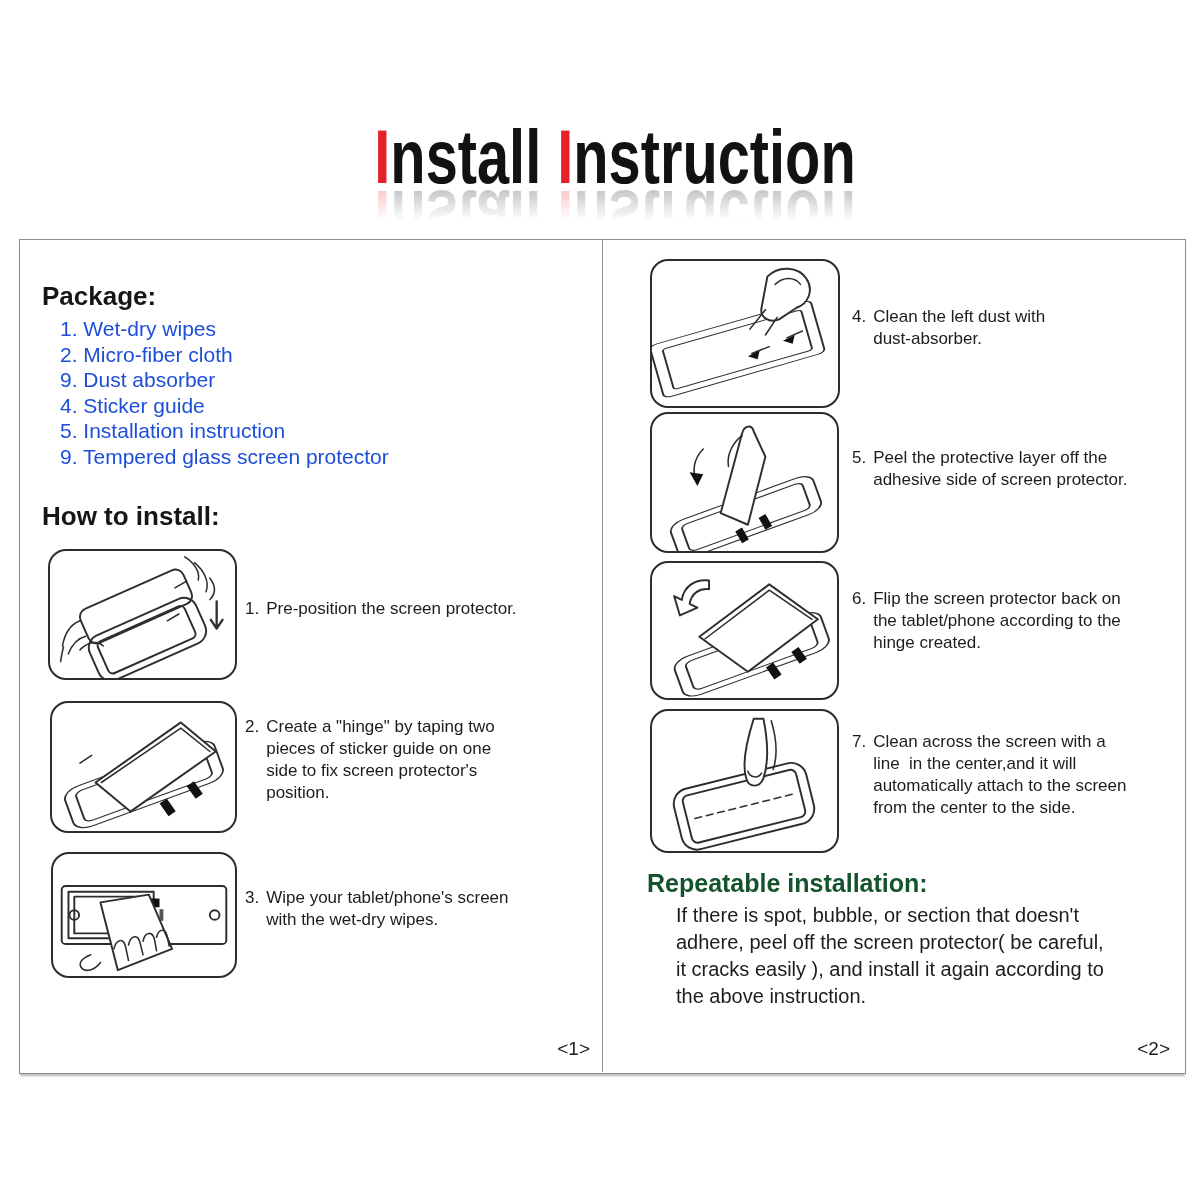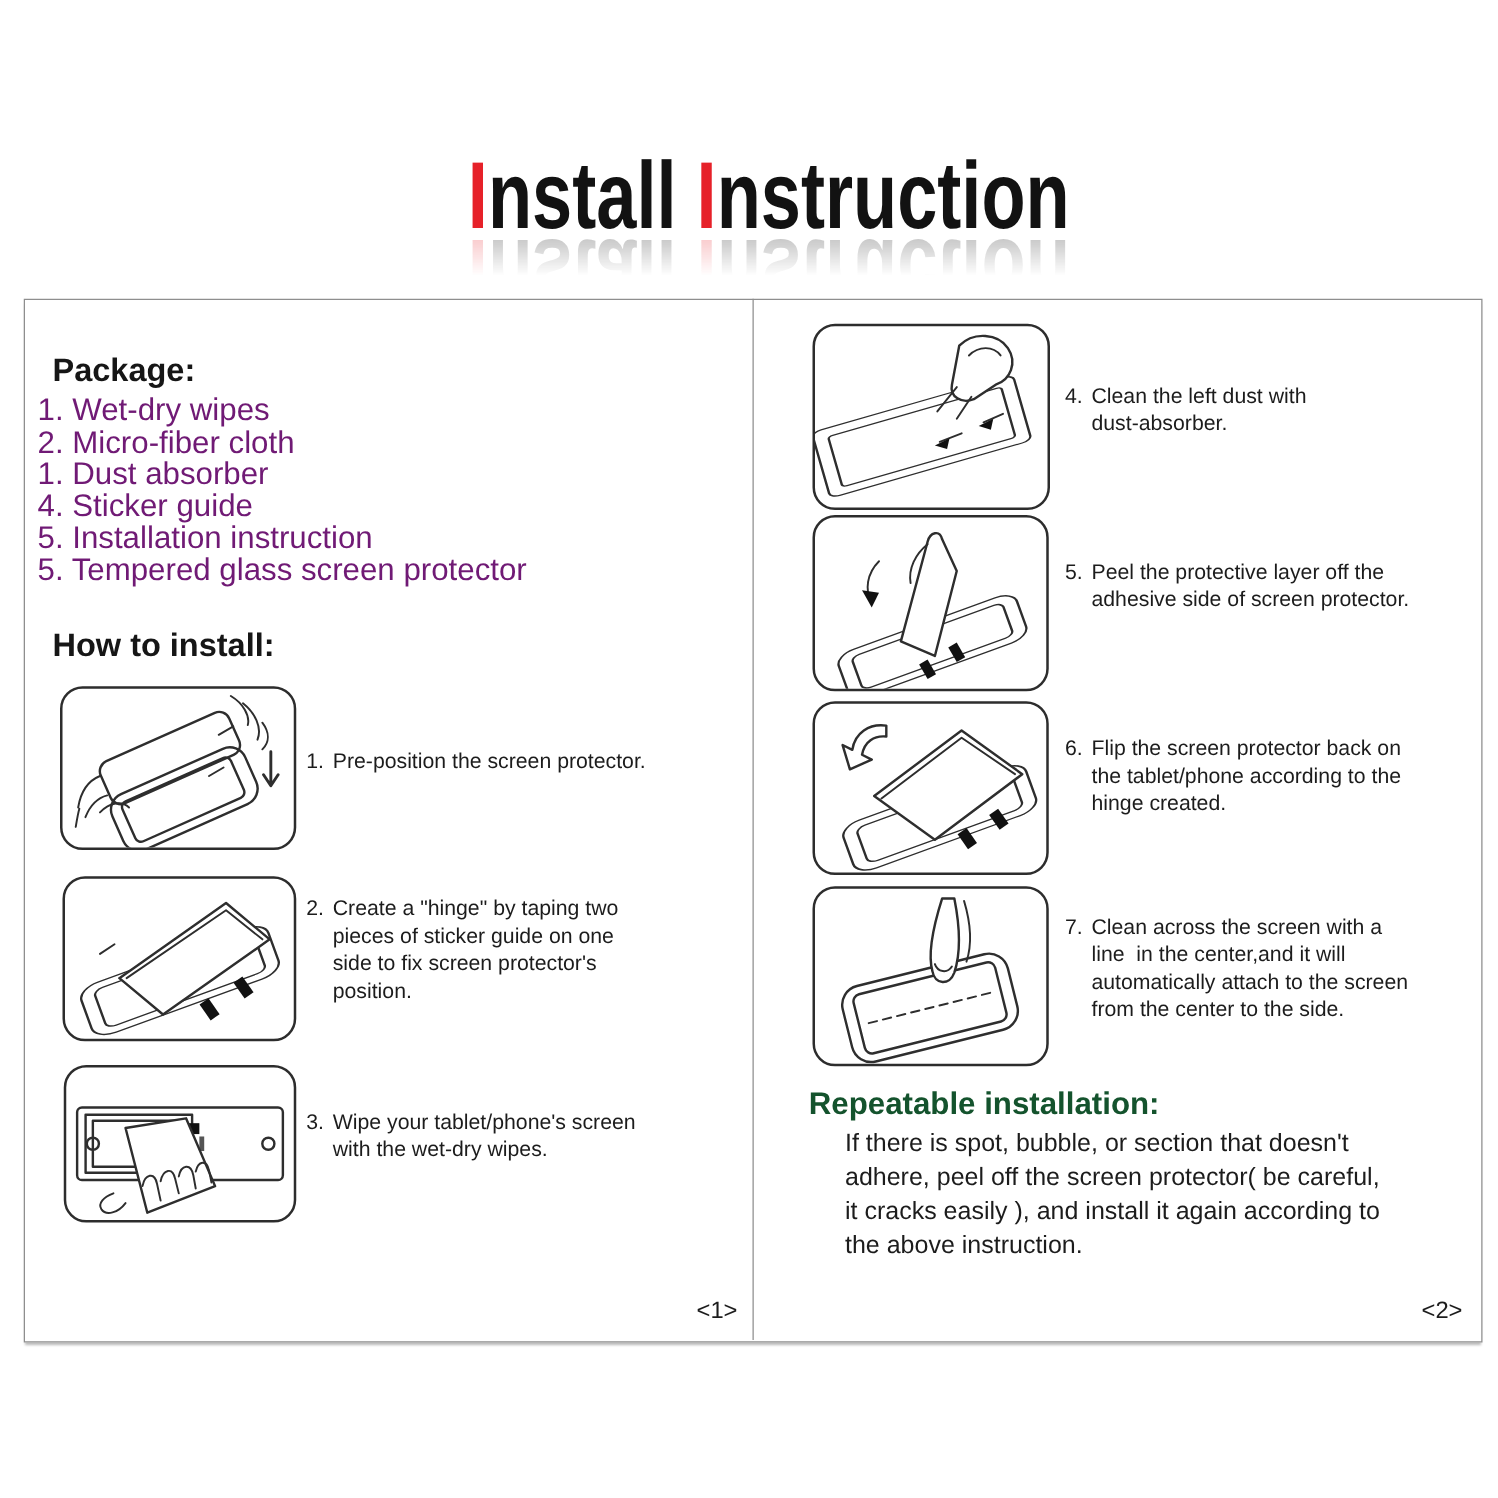--- a/index.html
+++ b/index.html
@@ -23,21 +23,21 @@
   
   .sheet{
     position:absolute;left:19px;top:239px;width:1165px;height:833px;
     border:1px solid #8e8e8e;background:#fff;
     box-shadow:0 3px 2px -1px rgba(0,0,0,0.28);
   }
   .divider{position:absolute;left:602px;top:239px;width:1px;height:833px;background:#8e8e8e;}
   
   .h-big{position:absolute;font-weight:bold;font-size:26px;line-height:30px;color:#161616;}
   .h-mid{position:absolute;font-weight:bold;font-size:25px;line-height:28px;color:#14532d;}
-  .pkg-list{position:absolute;left:30px;top:316px;font-size:25px;line-height:25.5px;color:#701a75;}
+  .pkg-list{position:absolute;left:60px;top:316px;font-size:21px;line-height:25.5px;color:#1d4ed8;}
   .pkg-list div{white-space:nowrap;}
   
   .step{position:absolute;display:flex;gap:7px;font-size:17px;line-height:22px;color:#1c1c1c;}
   .step .num{flex:none;}
   .step .txt{white-space:pre-wrap;}
   .para{position:absolute;font-size:20px;line-height:27px;color:#1c1c1c;white-space:pre-wrap;}
   .pagenum{position:absolute;width:90px;text-align:right;font-size:19px;color:#1c1c1c;}
   
   .illus{position:absolute;border:2px solid #2d2d2d;border-radius:18px;background:#fff;box-sizing:border-box;}
   .illus svg{display:block;width:100%;height:100%;}
@@ -57,24 +57,24 @@
   </div>
 
   <div class="sheet"></div>
   <div class="divider"></div>
 
   <div class="h-big" style="left:42px;top:281px;">Package:</div>
 
   <div class="pkg-list">
     <div>1. Wet-dry wipes</div>
     <div>2. Micro-fiber cloth</div>
-    <div>1. Dust absorber</div>
+    <div>9. Dust absorber</div>
     <div>4. Sticker guide</div>
     <div>5. Installation instruction</div>
-    <div>5. Tempered glass screen protector</div>
+    <div>9. Tempered glass screen protector</div>
   </div>
 
   <div class="h-big" style="left:42px;top:501px;">How to install:</div>
 
   <div class="illus" style="left:48px;top:549px;width:189px;height:131px;">
     <svg viewBox="0 0 189 131">
       <g class="ln">
         <g transform="rotate(-24 100 92)">
           <rect x="40" y="66" width="120" height="50" rx="14"></rect>
           <rect x="50" y="73" width="98" height="36" rx="5"></rect>

